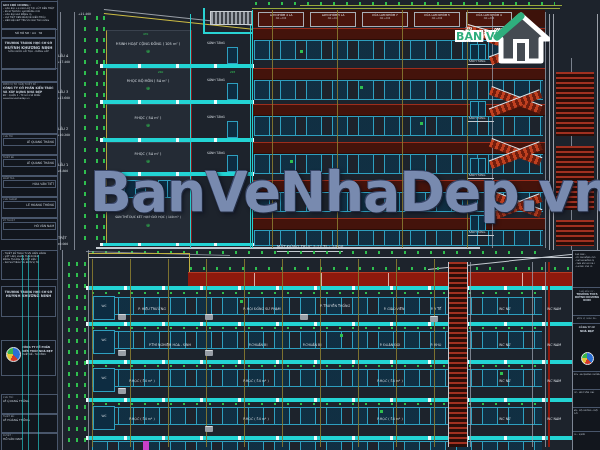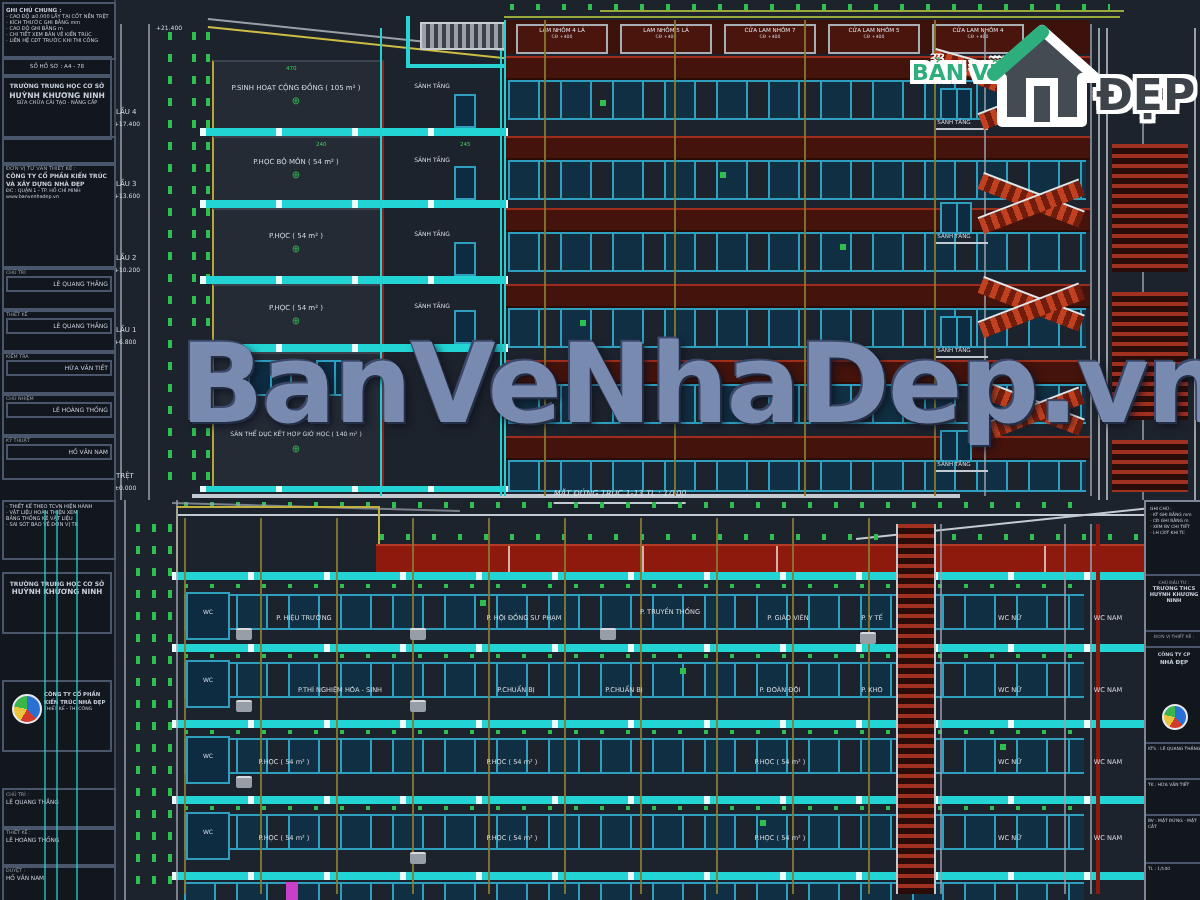--- a/index.html
+++ b/index.html
@@ -438,16 +438,15 @@
   <div id="watermark">BanVeNhaDep.vn</div>
 
   <div id="brand">
     <div class="brand-txt" style="left:12px;top:22px;font-size:11px">BẢN VẼ</div>
     <svg class="ab" style="left:48px;top:4px" width="58" height="52" viewBox="0 0 58 52">
       <path d="M29 3 L56 27 L49 27 L49 49 L9 49 L9 27 L2 27 Z" fill="#454b52" stroke="#ffffff" stroke-width="5" stroke-linejoin="round"></path>
       <path d="M5 25 L29 4" stroke="#2fae7d" stroke-width="7" fill="none" stroke-linecap="round"></path>
       <rect x="21" y="27" width="16" height="22" fill="#ffffff"></rect>
       <rect x="25" y="31" width="8" height="18" fill="#454b52"></rect>
     </svg>
-    <div class="brand-txt dep" style="left:104px;top:28px;font-size:22px">ĐẸP</div>
   </div>
 
 </div>
 
 </body></html>

